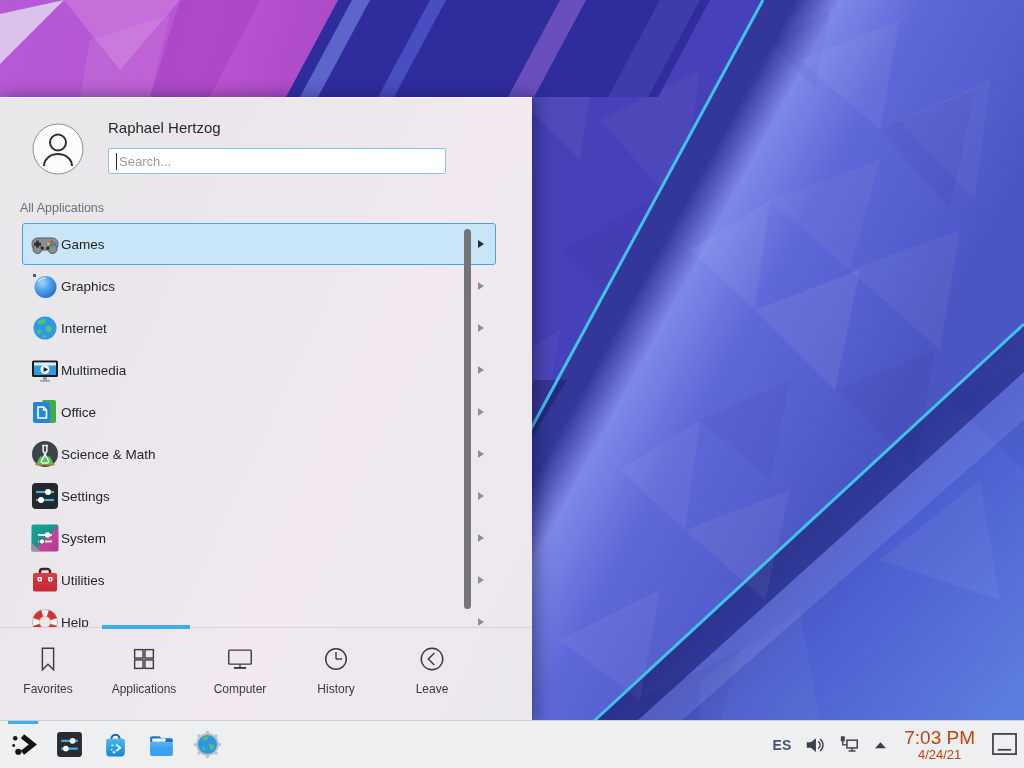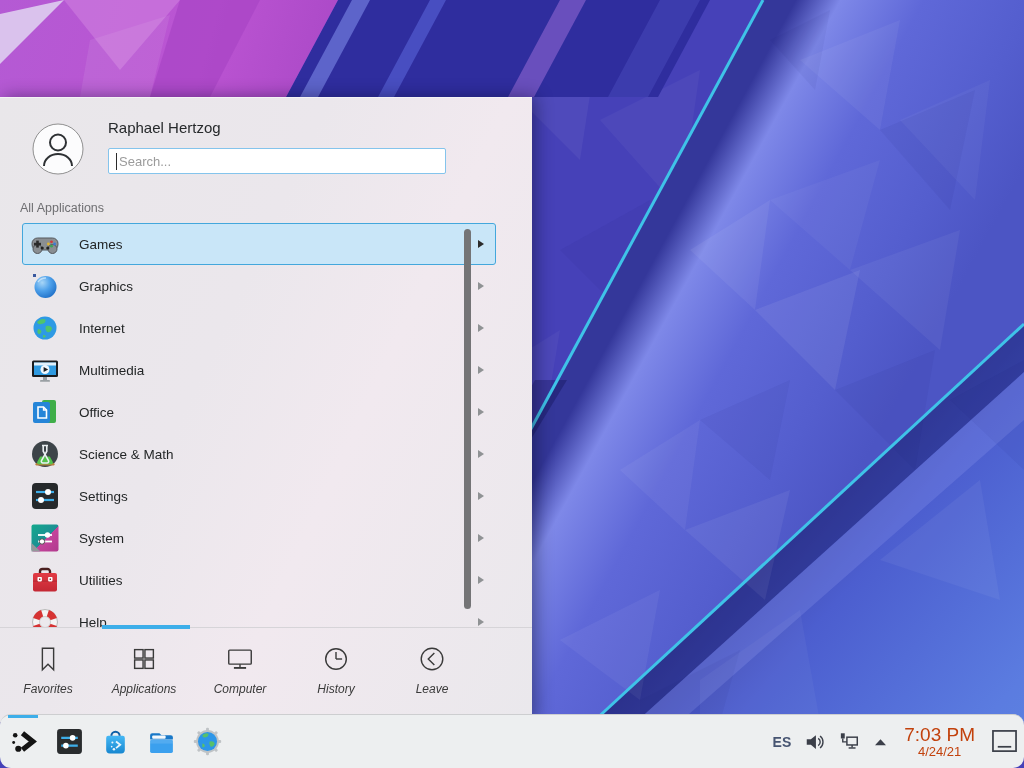--- a/index.html
+++ b/index.html
@@ -19,35 +19,35 @@
           padding:0 0 0 10px;font-size:13px;color:#0f766e;}
   .search input::placeholder{color:#9b9b9b;}
   .search .caret{position:absolute;left:7px;top:4px;width:1px;height:17px;background:#2b2b2b;}
   .section-label{position:absolute;top:103px;left:20px;font-size:12.5px;color:#6f6f72;}
   .app-list{position:absolute;top:125px;left:0;right:0;height:404px;overflow:hidden;}
   .app-row{height:42px;margin:0 36px 0 22px;display:flex;align-items:center;
            border:1px solid transparent;border-radius:3px;}
   .app-row.selected{background:#c9e6f8;border-color:#43a7dc;}
   .app-ic{width:32px;height:32px;margin-left:6px;flex:0 0 32px;}
   .app-ic svg{width:32px;height:32px;display:block;}
-  .app-label{margin-left:18px;font-size:13.5px;color:#232627;white-space:nowrap;}
+  .app-label{font-size:13.5px;color:#232627;white-space:nowrap;}
   .row-chevron{margin-left:auto;margin-right:11px;width:0;height:0;
            border-top:4.5px solid transparent;border-bottom:4.5px solid transparent;
            border-left:6.5px solid #8f9294;}
   .app-row.selected .row-chevron{border-left-color:#2b2b2b;}
   .scrollbar{position:absolute;top:131px;left:464px;width:7px;height:380px;border-radius:3.5px;background:#747476;}
   .tab-indicator{position:absolute;top:527px;left:102px;width:88px;height:4px;background:#3daee9;z-index:2;}
-  .menu-footer{position:absolute;left:0;right:0;top:529px;height:96px;border-top:1px solid #d6d4d8;display:flex;font-style:italic;}
+  .menu-footer{position:absolute;left:0;right:0;top:529px;height:96px;border-top:1px solid #d6d4d8;display:flex;}
   .tab{width:96px;display:flex;flex-direction:column;align-items:center;padding-top:16px;gap:8px;}
   .tab-ic svg{width:30px;height:30px;display:block;}
   .tab-label{font-size:12px;color:#3a3a3a;}
 
   
-  .taskbar{position:absolute;left:0;bottom:0;width:1024px;height:54px;background:#edeff0;
-           border-top:1px solid #cdced0;display:flex;align-items:center;z-index:3;border-radius:11px;}
+  .taskbar{position:absolute;left:0;bottom:0;width:1024px;height:48px;background:#edeff0;
+           border-top:1px solid #cdced0;display:flex;align-items:center;z-index:3;}
   .launchers{display:flex;height:100%;}
   .launch-cell{width:46px;height:100%;display:flex;align-items:center;justify-content:center;position:relative;}
   .launch-cell svg{width:29px;height:29px;display:block;}
   .active-bar{position:absolute;top:0;left:8px;width:30px;height:3px;background:#3daee9;}
   .tray{margin-left:auto;display:flex;align-items:center;gap:13px;padding-right:6px;}
   .kbd{font-weight:bold;font-size:14px;color:#475572;}
   .tray-ic svg{display:block;}
   .clock{text-align:center;color:#c2410c;margin:0 3px;}
   .time{font-size:19px;line-height:20px;}
   .date{font-size:13px;line-height:14px;}

